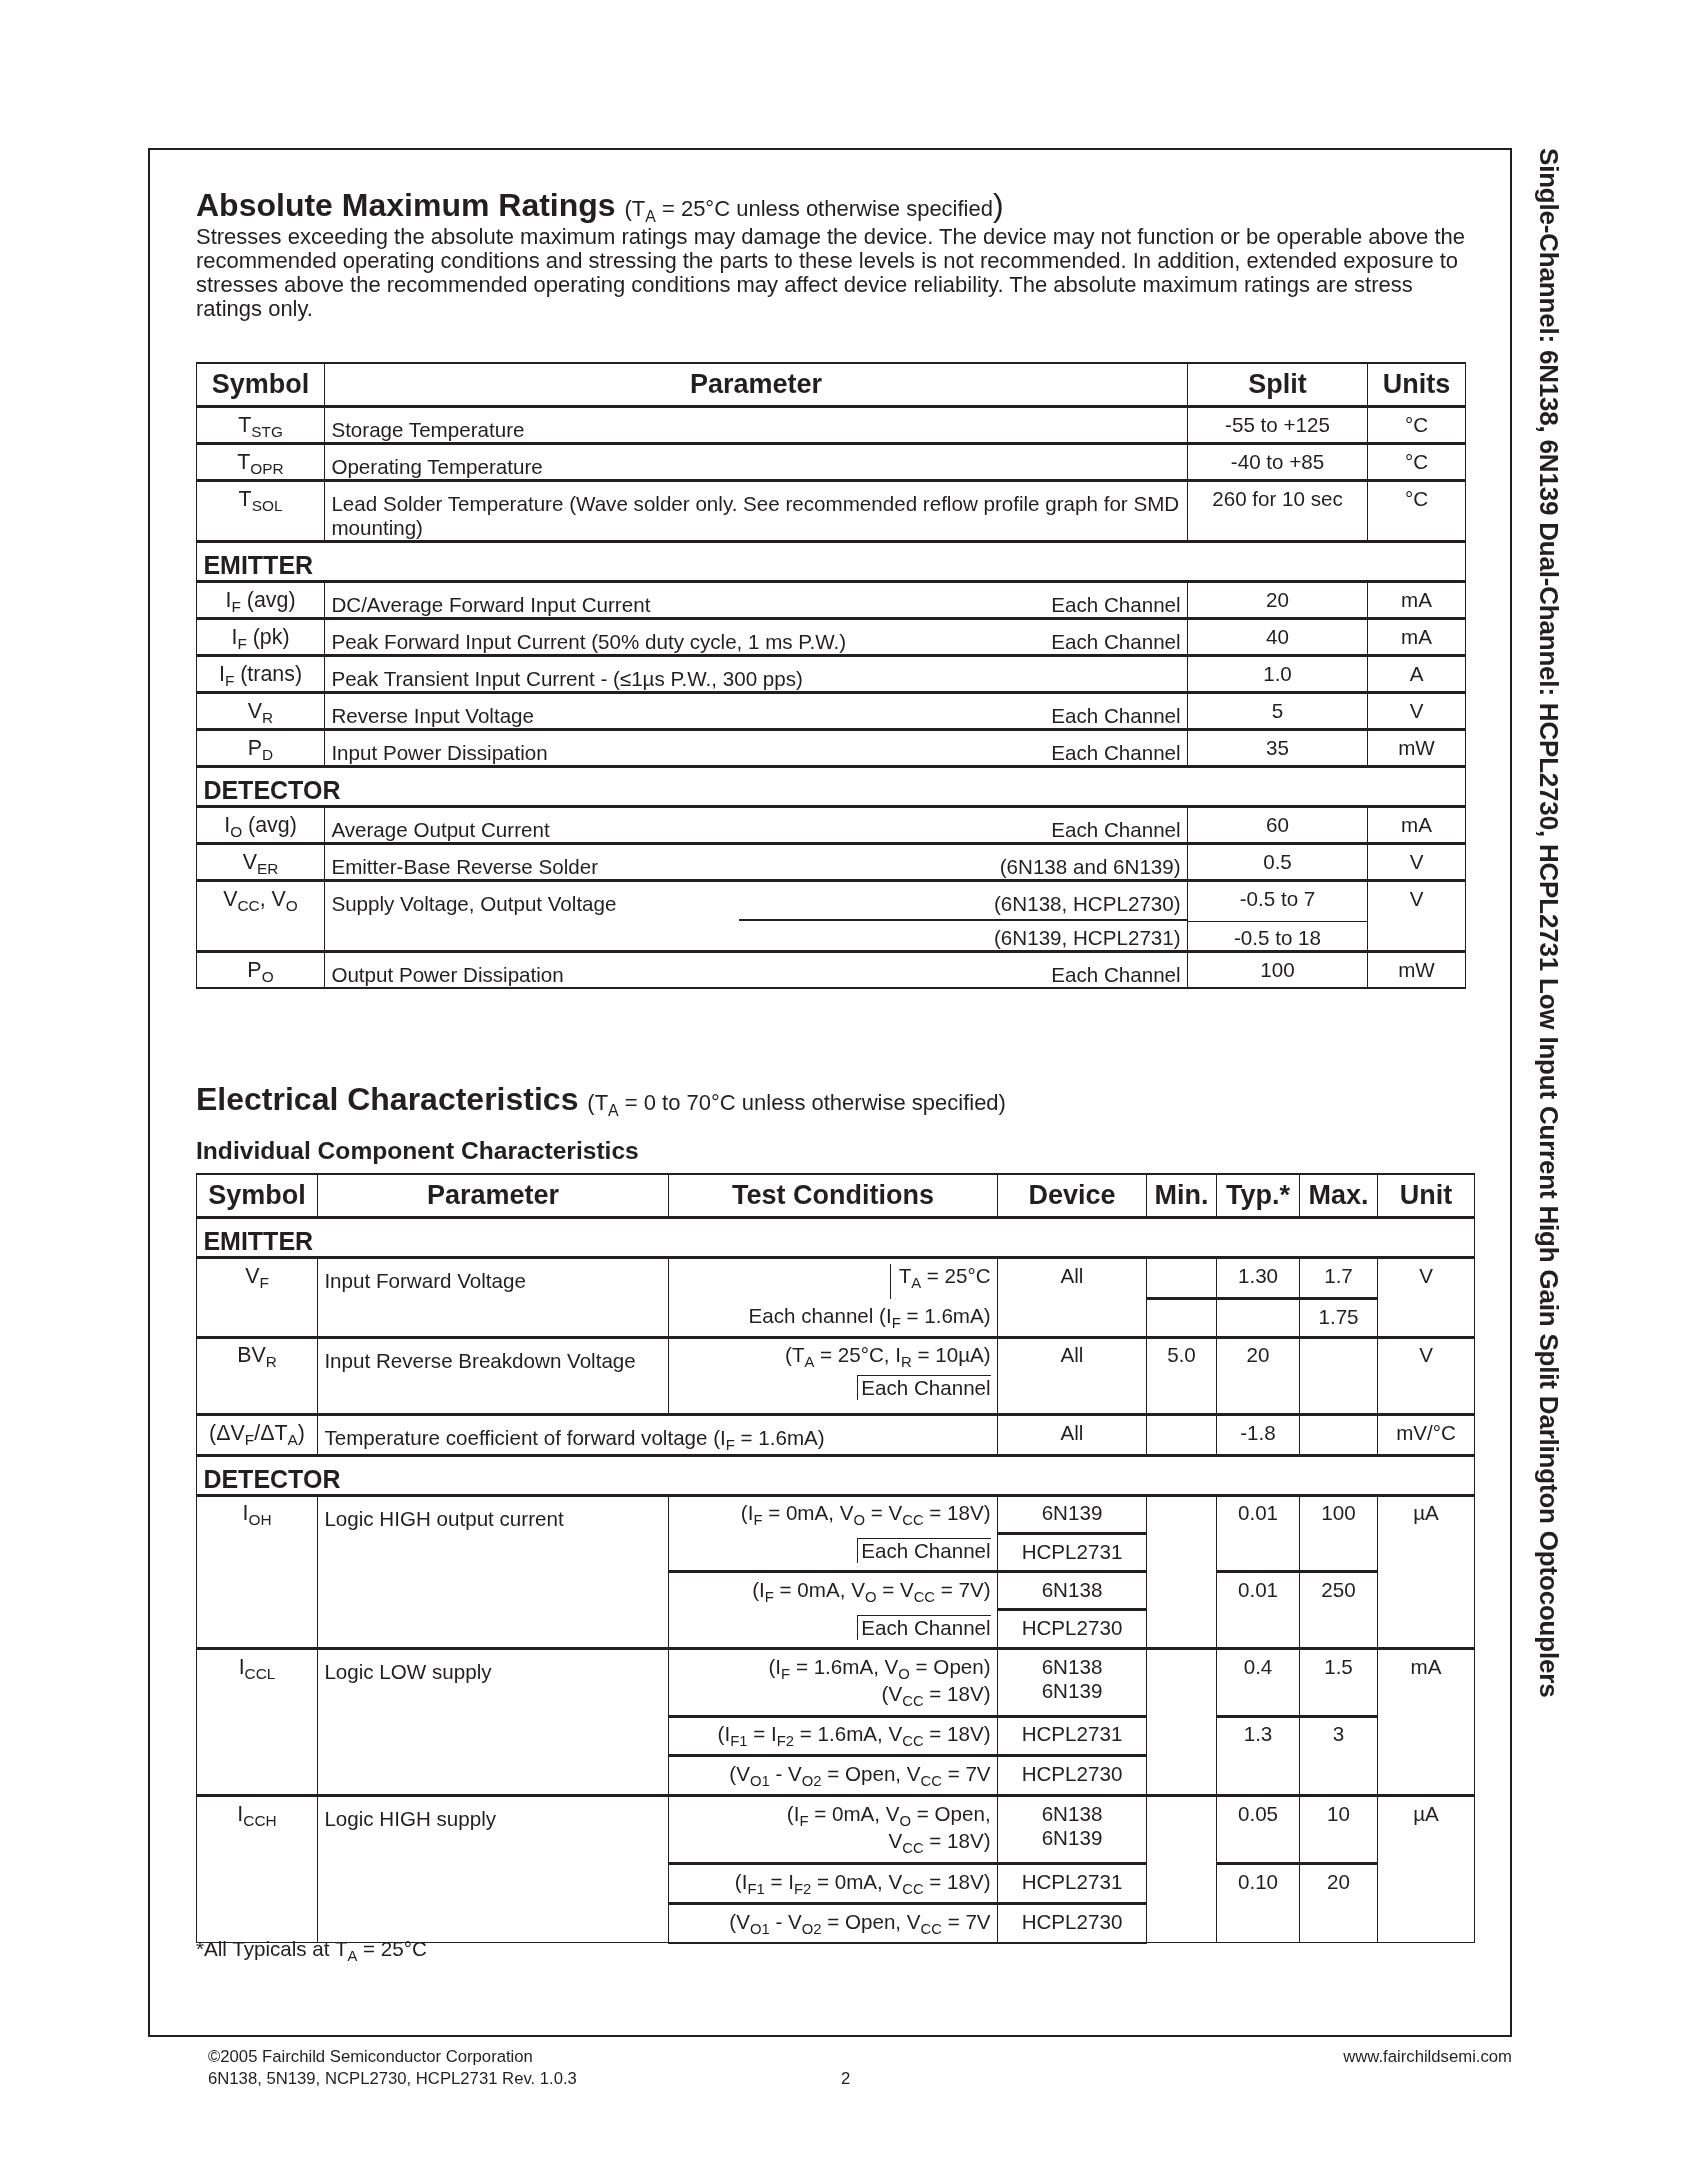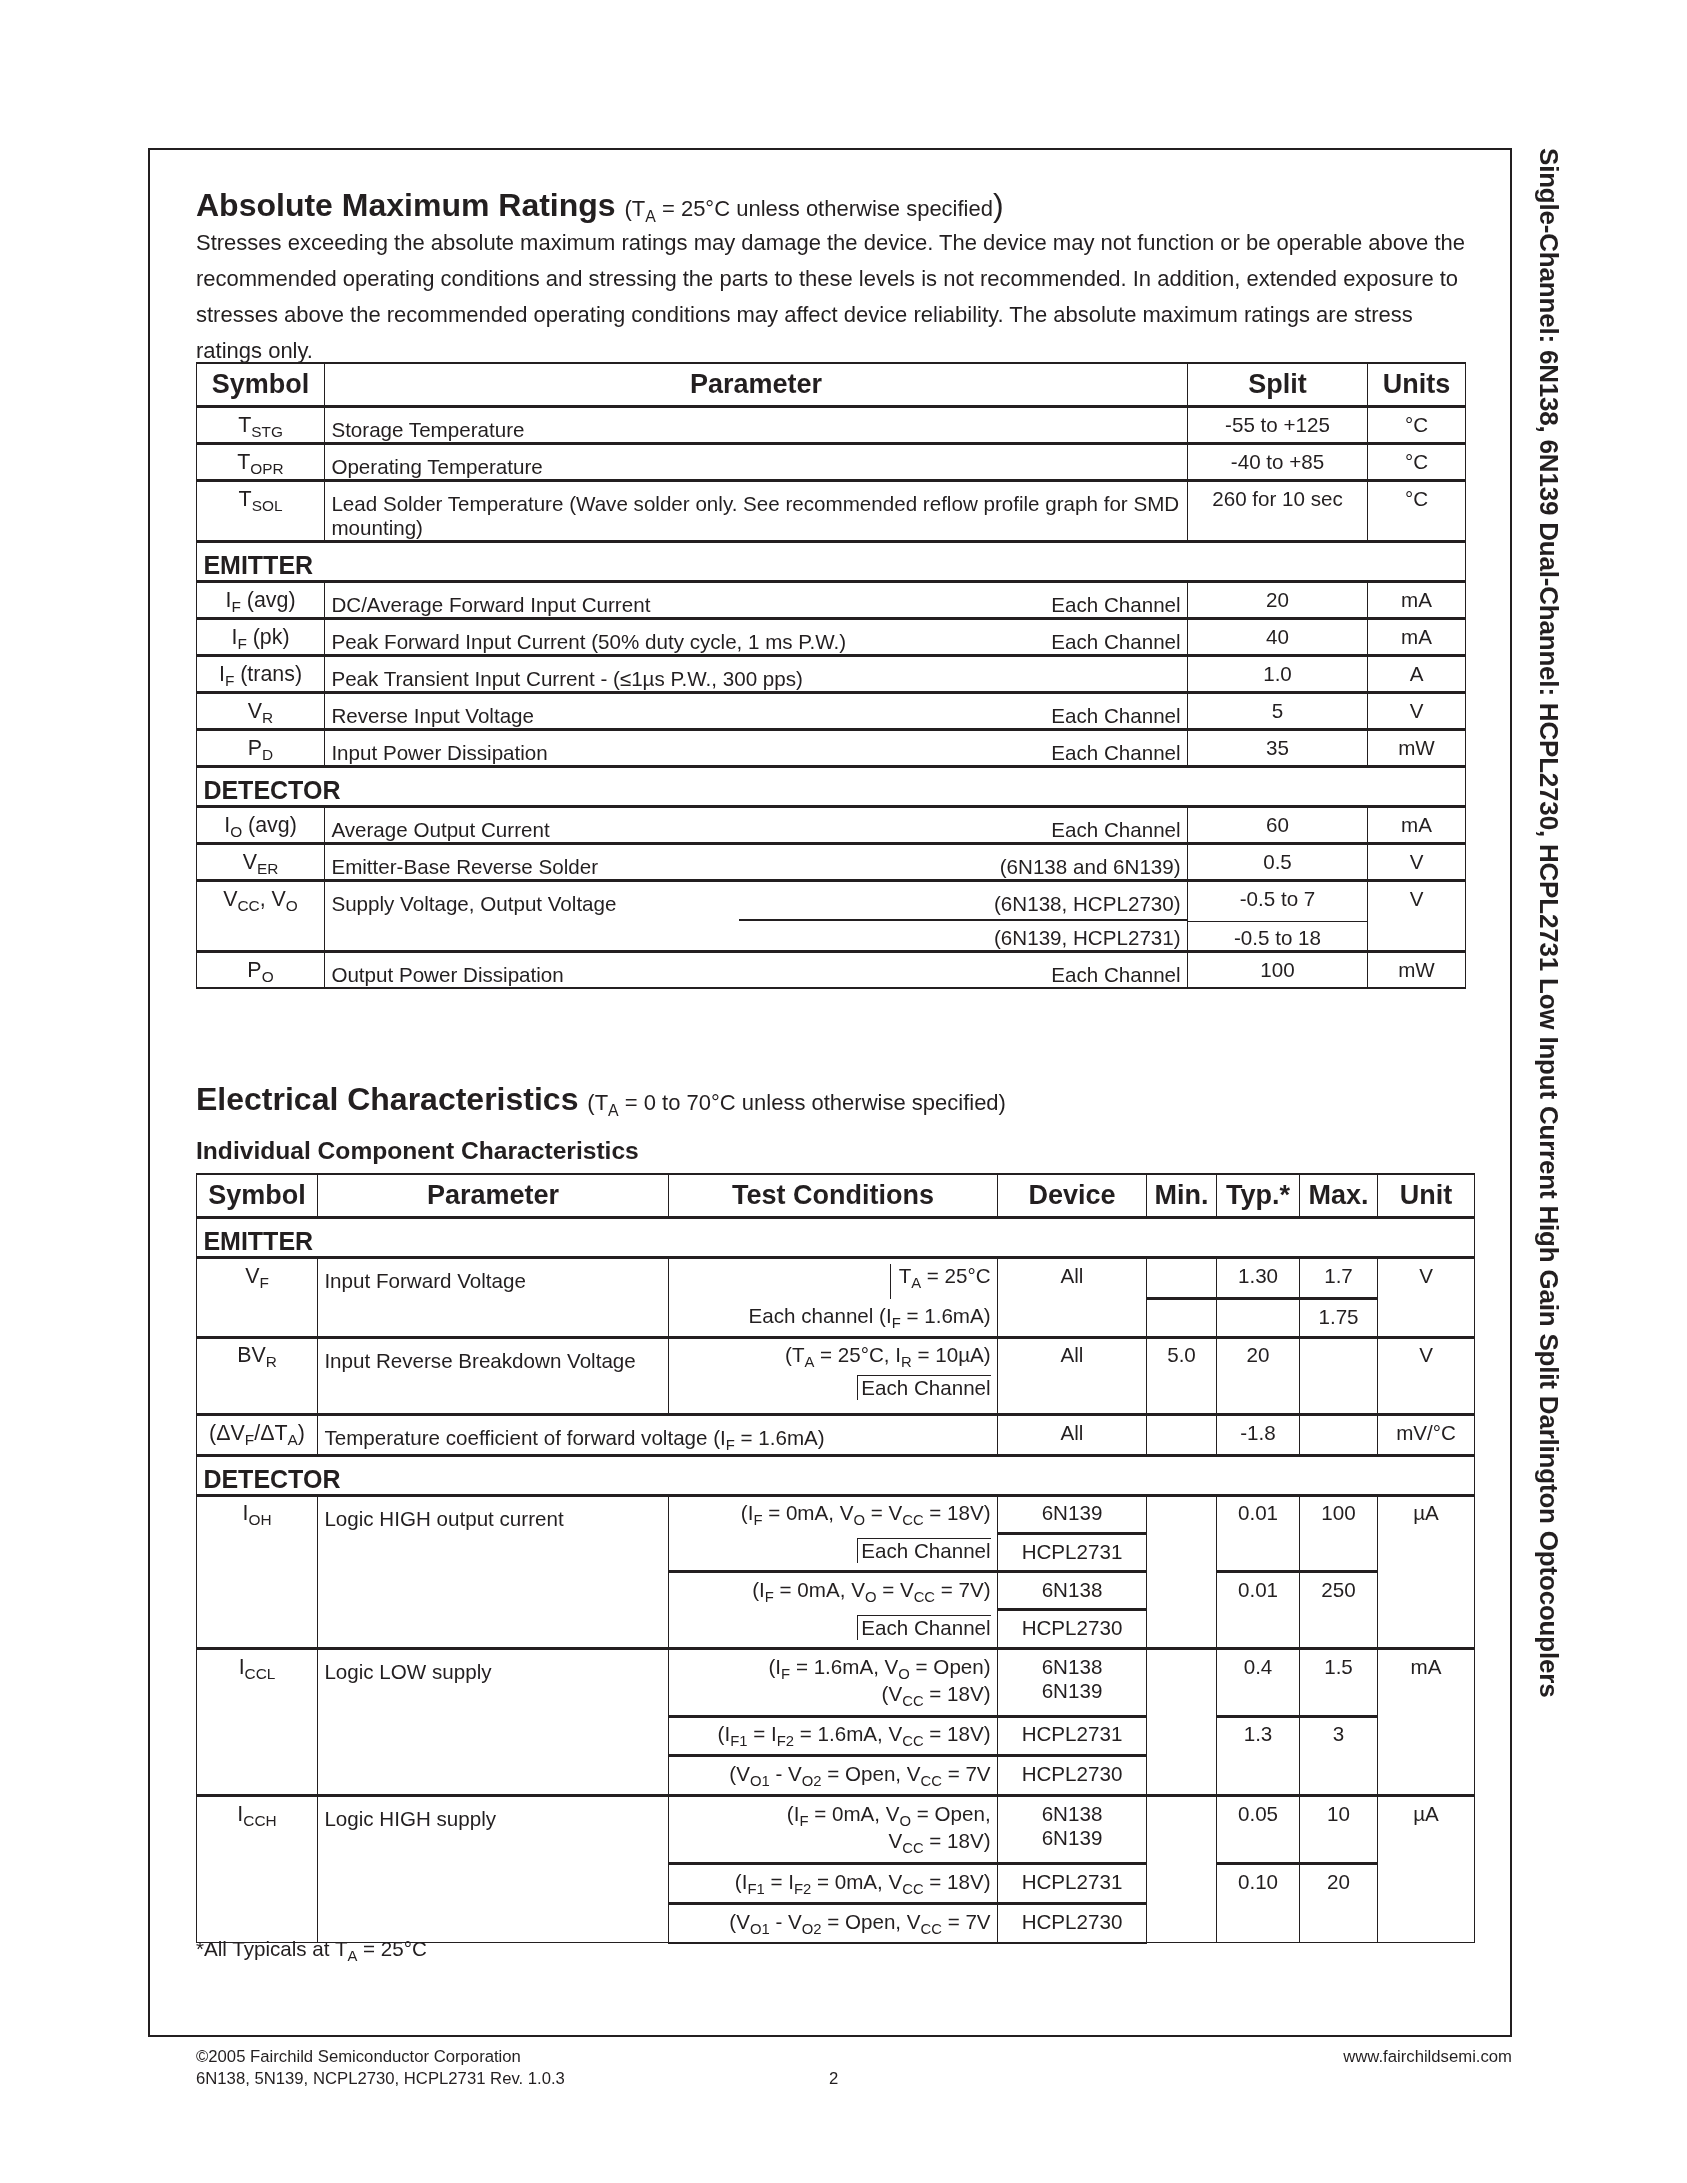--- a/index.html
+++ b/index.html
@@ -7,38 +7,38 @@
          font-family:"Liberation Sans", sans-serif; color:#231f20; }
   .frame { position:absolute; left:148px; top:148px; width:1364px; height:1889px;
            border:2.4px solid #231f20; box-sizing:border-box; }
   .side-title { position:absolute; left:1523px; top:148px; width:48px; height:1889px; }
   .side-title span { position:absolute; left:0; top:0; white-space:nowrap;
            transform-origin:0 0; transform:translate(41px,0) rotate(90deg);
            font-weight:bold; font-size:26px; letter-spacing:-0.2px; color:#231f20; }
   h1.section { position:absolute; margin:0; font-size:32px; font-weight:bold; white-space:nowrap; }
   h1.section .cond { font-weight:normal; font-size:22px;text-align:right; }
   h1.section .paren { font-size:32px; font-weight:normal; }
-  .intro { position:absolute; left:196px; top:225px; width:1286px; font-size:22px; line-height:36px; margin:0; }
+  .intro { position:absolute; left:196px; top:225px; width:1286px; font-size:22px; line-height:24px; margin:0; }
   .sub { font-size:0.72em; vertical-align:-0.35em; }
   h2.subsection { position:absolute; margin:0; font-size:24.6px; font-weight:bold; white-space:nowrap; }
 
   
   table.dt { position:absolute; border-collapse:collapse; table-layout:fixed; font-size:20.6px; }
   table.dt td, table.dt th { border:1.6px solid #231f20; padding:0 6.4px; vertical-align:top; }
   table.dt th { font-size:27px; font-weight:bold; text-align:center; vertical-align:middle; height:41px; }
   table.dt tr.row > td { border-top:3.2px solid #231f20; }
   table.dt thead th { border-top:2.4px solid #231f20; border-bottom:3.2px solid #231f20; }
   table.dt td.sym { text-align:center; font-size:21.4px; padding-top:4.8px; }
   table.dt td.param { padding-top:10px; }
   table.dt td.c { text-align:center; padding-top:4.8px; }
   table.dt td.r { text-align:right; padding-top:4.8px; }
   table.dt td.group { font-weight:bold; font-size:25px; padding-top:8px; height:29px; border-top:3.2px solid #231f20;margin-left:16px; }
   .flex { display:flex; justify-content:space-between; }
   .note { position:absolute; left:196px; top:1937px; font-size:20.6px; white-space:nowrap; }
-  .footer { position:absolute; font-size:16.7px; white-space:nowrap; color:#231f20; }
+  .footer { position:absolute; font-size:16.7px; white-space:nowrap; color:#231f20;margin-left:12px; }
   .each-box { display:inline-block; border-left:1.6px solid #231f20; border-top:1.6px solid #231f20; padding-left:3.2px; }
 </style>
 </head>
 <body>
 
 <div class="frame"></div>
 
 <div class="side-title">
   <span>Single-Channel: 6N138, 6N139 Dual-Channel: HCPL2730, HCPL2731  Low Input Current High Gain Split Darlington Optocouplers</span>
 </div>

